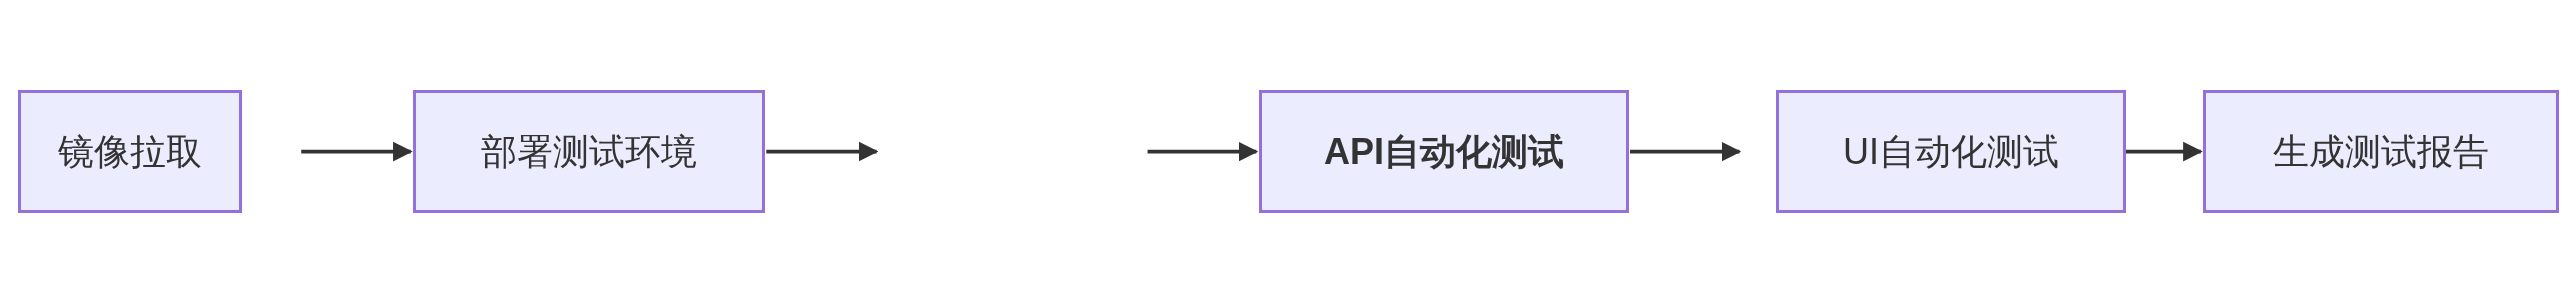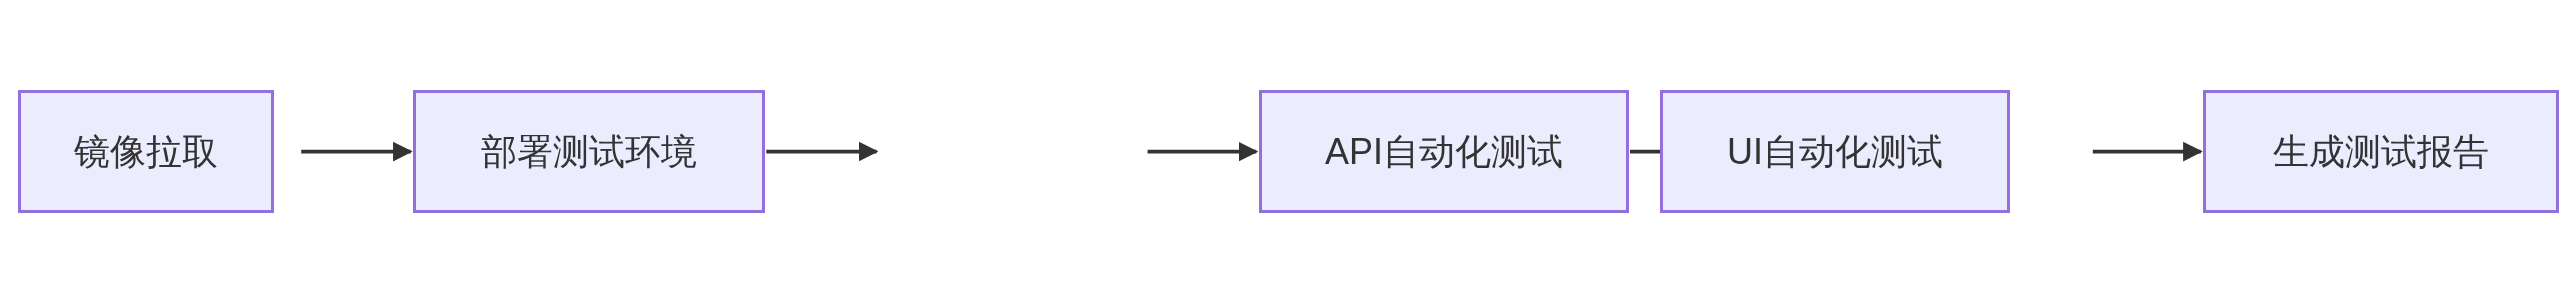--- a/index.html
+++ b/index.html
@@ -49,25 +49,25 @@
   .node.diamond svg {
     position: absolute;
     left: 0; top: 0;
     width: 100%; height: 100%;
   }
   .node.diamond .diamond-label {
     position: relative;
     z-index: 2;
   }
   
-  .n1 { left: 18px;   width: 256px; }
+  .n1 { left: 18px;   width: 224px; }
   .n2 { left: 413px;  width: 352px; text-align: center; }
   .n3 { left: 879px; top: 17.4px; width: 267px; height: 267px; }
-  .n4 { left: 1259px; width: 370px; }
-  .n5 { left: 1660px; width: 350px; }
+  .n4 { left: 1259px; width: 370px; font-weight: bold; }
+  .n5 { left: 1776px; width: 350px; }
   .n6 { left: 2203px; width: 356px; }
 </style>
 </head>
 <body>
 
 <div class="canvas">
 
   <svg class="edge-layer" viewBox="0 0 3412 402" xmlns="http://www.w3.org/2000/svg">
     <defs>
       <marker id="arrowhead" markerUnits="userSpaceOnUse" markerWidth="26" markerHeight="28" viewBox="0 0 10 10" refX="9" refY="5" orient="auto">

